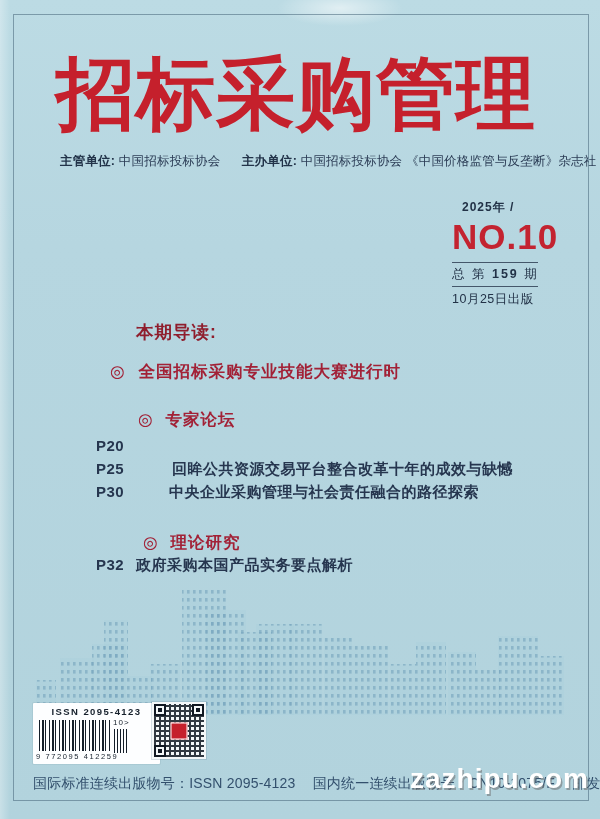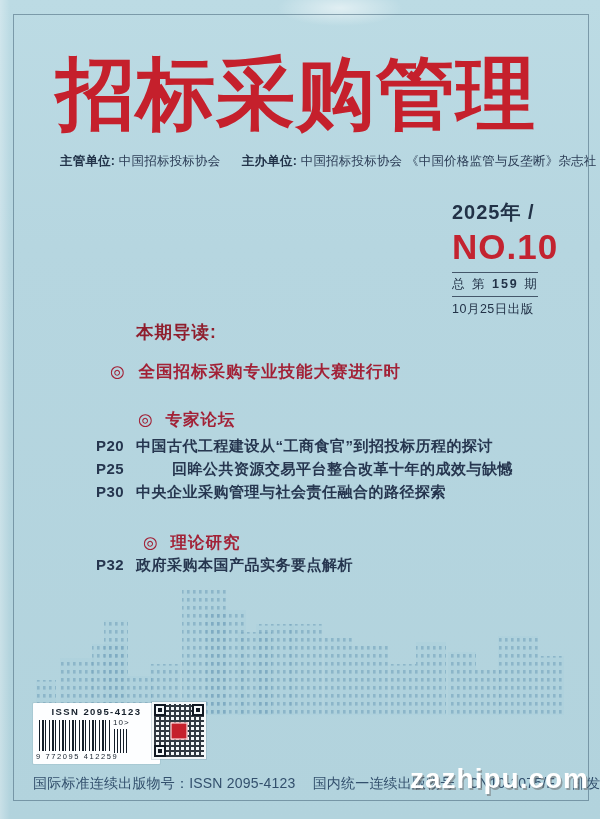--- a/index.html
+++ b/index.html
@@ -25,40 +25,40 @@
     color:#c5202c;white-space:nowrap;
   }
   .subtitle{
     position:absolute;left:60px;top:153px;width:520px;
     font-size:12.5px;color:#2b3c55;white-space:nowrap;letter-spacing:.2px;
   }
   .subtitle b{font-weight:800;color:#223349;}
   .subtitle .gap{display:inline-block;width:14px;}
   
   .issue{position:absolute;left:452px;top:199px;width:86px;color:#223247;}
-  .issue .year{font-size:20px;font-weight:700;letter-spacing:1px;}
+  .issue .year{font-size:12px;font-weight:700;letter-spacing:1px;margin-left:10px;}
   .issue .no{font-size:35px;font-weight:800;color:#c32330;letter-spacing:1px;margin-top:1px;line-height:1.15;}
   .issue .total{
     border-top:1px solid #44576a;border-bottom:1px solid #44576a;
     margin-top:5px;padding:3px 0;font-size:12.5px;letter-spacing:2px;white-space:nowrap;
   }
   .issue .total b{font-weight:800;}
   .issue .pub{padding-top:4px;font-size:12.5px;letter-spacing:.5px;white-space:nowrap;}
   
   .guide-title{position:absolute;left:136px;top:320px;font-size:17.5px;font-weight:800;color:#8f1d2c;letter-spacing:1px;}
   .toc-row{position:absolute;display:flex;align-items:baseline;white-space:nowrap;}
   .lead{left:110px;top:361px;font-size:16.5px;font-weight:800;color:#a22136;letter-spacing:1px;}
   .lead .bullet{margin-right:13px;font-weight:400;}
   .sec{font-size:16.5px;font-weight:800;color:#a22136;letter-spacing:1px;}
   .sec .bullet{margin-right:12px;font-weight:400;}
   .sec1{left:138px;top:409px;}
   .sec2{left:143px;top:532px;}
   .art{left:96px;font-size:15px;font-weight:700;color:#26364f;letter-spacing:.5px;}
   .art .pg{width:40px;flex:none;}
-  .a0{top:437px;} .a1{top:460px;gap:36px;} .a2{top:483px;} .a3{top:556px;}
+  .a0{top:437px;} .a1{top:460px;gap:36px;} .a2{top:483px;gap:33px;} .a3{top:556px;}
   
   .skyline{position:absolute;left:0;top:580px;width:600px;height:135px;}
   
   .bcbox{position:absolute;left:33px;top:703px;width:99px;height:61px;background:#fdfeff;border-radius:1px;box-shadow:0 0 0 1px rgba(140,170,185,.25);padding-left:28px;}
   .bcbox .issn{position:absolute;top:3px;left:0;right:0;text-align:center;font-size:9.5px;font-weight:700;letter-spacing:1.4px;color:#16202c;}
   .bars-main{position:absolute;left:6px;top:17px;width:72px;height:31px;
     background:repeating-linear-gradient(90deg,#141e29 0 1px,transparent 1px 3px,#141e29 3px 5px,transparent 5px 6px,#141e29 6px 7px,transparent 7px 10px);}
   .bc-digits{position:absolute;left:3px;top:49px;font-size:7.5px;letter-spacing:1.6px;color:#16202c;white-space:nowrap;}
   .addon-num{position:absolute;left:80px;top:15px;font-size:8px;font-weight:400;color:#16202c;letter-spacing:1px;}
   .bars-addon{position:absolute;left:81px;top:26px;width:13px;height:24px;
@@ -112,21 +112,20 @@
     <span>全国招标采购专业技能大赛进行时</span>
   </div>
 
   <div class="toc-row sec sec1">
     <span class="bullet">◎</span>
     <span>专家论坛</span>
   </div>
 
   <div class="toc-row art a0">
     <span class="pg">P20</span>
-    <span>中国古代工程建设从“工商食官”到招投标历程的探讨</span>
   </div>
   <div class="toc-row art a1">
     <span class="pg">P25</span>
     <span>回眸公共资源交易平台整合改革十年的成效与缺憾</span>
   </div>
   <div class="toc-row art a2">
     <span class="pg">P30</span>
     <span>中央企业采购管理与社会责任融合的路径探索</span>
   </div>
 

